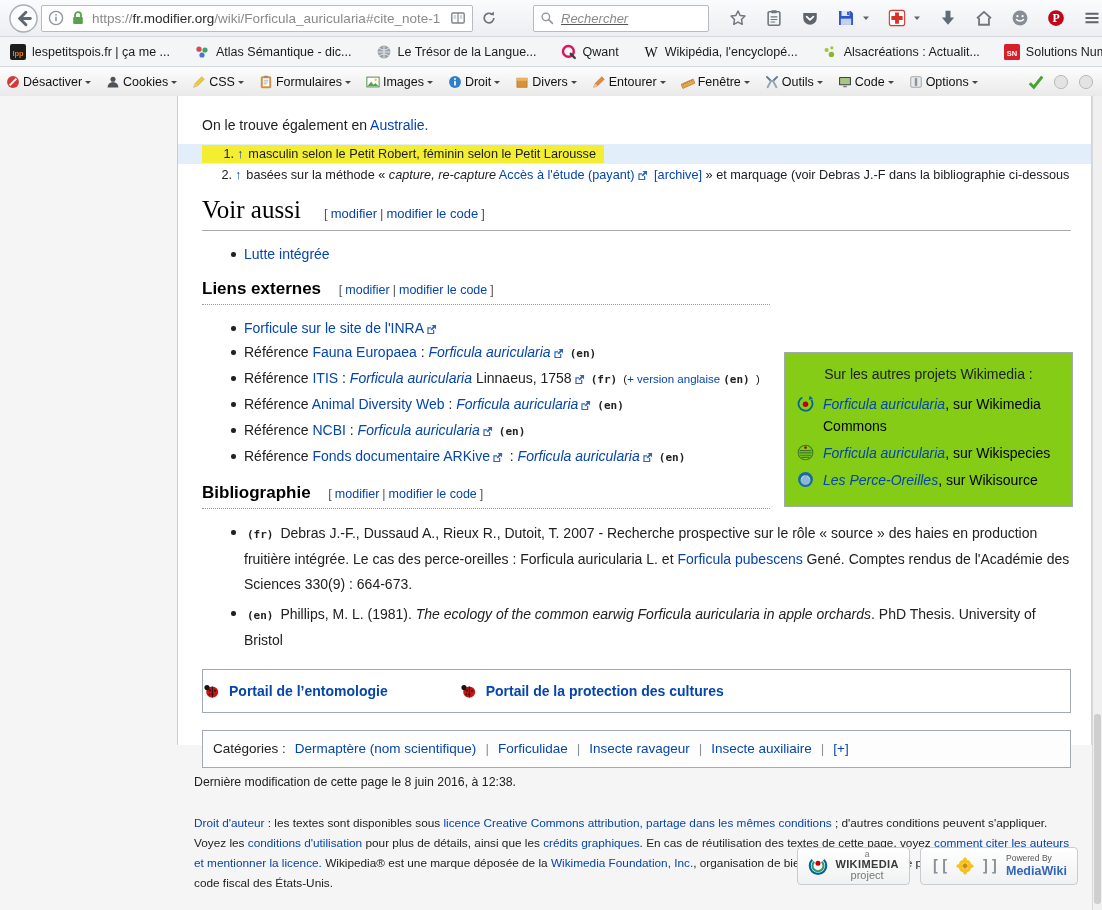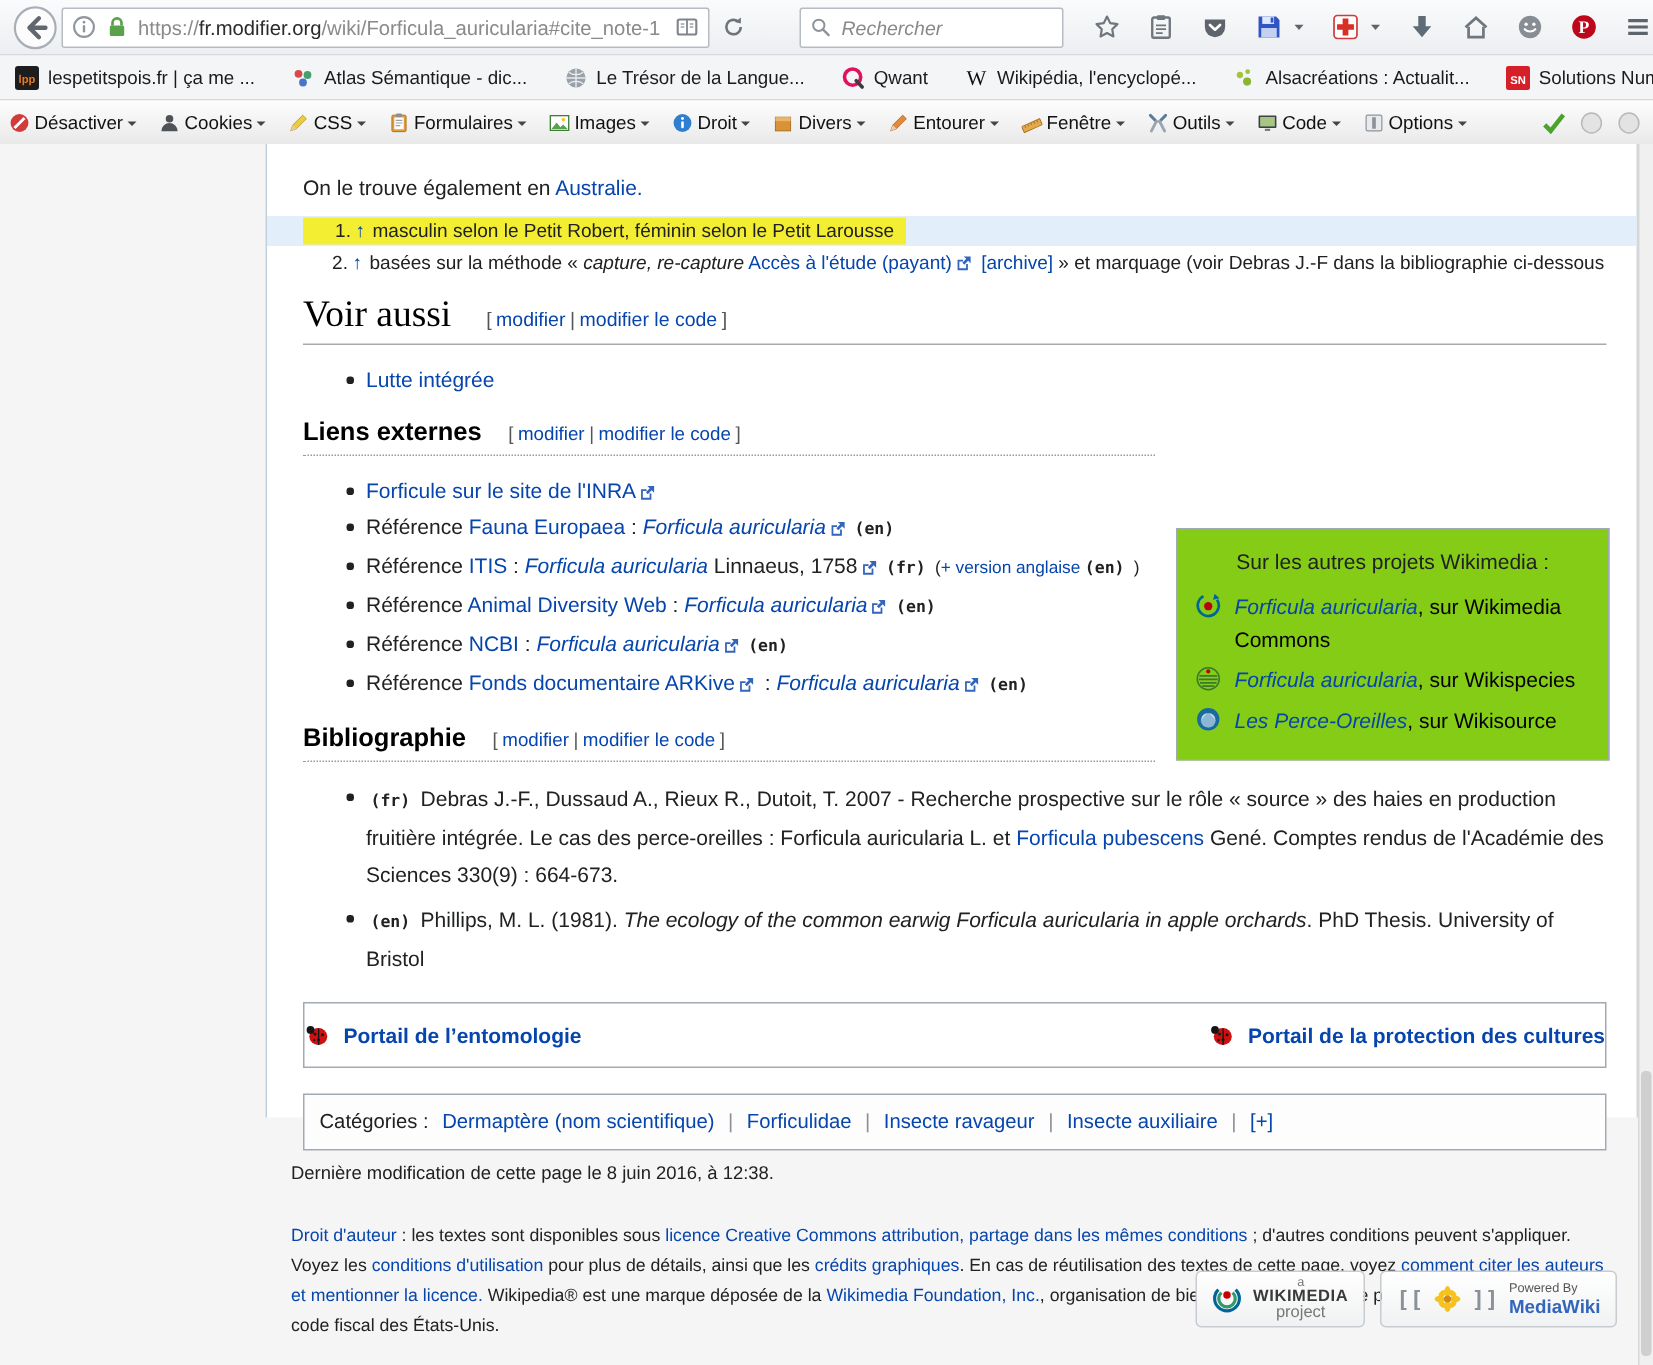--- a/index.html
+++ b/index.html
@@ -15,21 +15,21 @@
           border-bottom:1px solid #d5d9de;display:flex;align-items:center;padding:0 8px;}
   .back-btn{width:31px;height:31px;flex:none;}
   .urlbar{display:flex;align-items:center;gap:6px;width:418px;height:25px;background:#fff;
           border:1px solid #b7bcc3;border-radius:2px;padding:0 6px;margin-left:2px;flex:none;}
   .url{font-size:13.5px;flex:1;white-space:nowrap;overflow:hidden;}
   .u-dim{color:#8a8a8a}.u-dom{color:#2b2b2b}
   .reload-wrap{margin-left:8px;flex:none;}
   .searchbar{margin-left:36px;width:162px;height:25px;border:1px solid #b7bcc3;border-radius:2px;
              background:#fff;display:flex;align-items:center;padding:0 6px;gap:5px;flex:none;}
   .searchinput{border:none;outline:none;flex:1;width:100%;font-size:13px;background:transparent;
-               font-family:"Liberation Sans",sans-serif;color:#555;}
+               font-family:"Liberation Sans",sans-serif;color:#555;text-decoration:underline;}
   .searchinput::placeholder{color:#8a8a8a;font-style:italic;}
   .navicons{display:flex;align-items:center;gap:18px;margin-left:20px;}
   .navico{width:18px;height:18px;}
   .caret-ico{width:8px;height:8px;margin-left:-11px;}
 
   .bookmarksbar{height:29px;background:#f4f5f7;border-bottom:1px solid #d5d9de;display:flex;
                 align-items:center;padding:0 10px;gap:24px;}
   .bm{display:flex;align-items:center;gap:6px;font-size:12.5px;color:#1b1b1b;white-space:nowrap;}
 
   .devbar{height:29px;background:linear-gradient(#fdfdfd,#e9e9e9);border-bottom:1px solid #bdbdbd;
@@ -79,21 +79,21 @@
                     border-radius:50%;background:#202122;}
   ul.biblio li{margin-bottom:5px;line-height:25px;max-width:830px;}
 
   .wm-box{position:absolute;top:256px;right:18px;width:289px;border:1px solid #a2a9b1;background:#84cc16;
           padding:10px 12px 10px;box-sizing:border-box;font-size:14px;line-height:22px;}
   .wm-title{text-align:center;margin-bottom:8px;color:#202122;}
   .wm-item{position:relative;padding-left:26px;margin-bottom:5px;}
   .wm-item .wmico{position:absolute;left:0;top:2px;width:17px;height:17px;}
 
   .portal-box{border:1px solid #a2a9b1;background:#fff;margin:16px 0 0;padding:7px 0;display:flex;
-              justify-content:space-between;gap:72px;align-items:center;}
+              justify-content:flex-start;gap:72px;align-items:center;}
   .portal{display:flex;align-items:center;gap:10px;font-weight:bold;font-size:14px;}
   .portal a{color:#0645ad;text-decoration:none;}
 
   .cat-box{border:1px solid #a2a9b1;background:#fdfdfd;margin:17px 0 0;padding:7px 10px;font-size:13.5px;
            color:#202122;display:flex;gap:9px;align-items:center;flex-wrap:wrap;}
   .cat-sep{color:#8a9199;}
 
   
   .site-footer{position:absolute;left:0;top:649px;width:1102px;height:165px;box-sizing:border-box;
                padding:30px 30px 0 194px;font-size:12.3px;color:#202122;}

